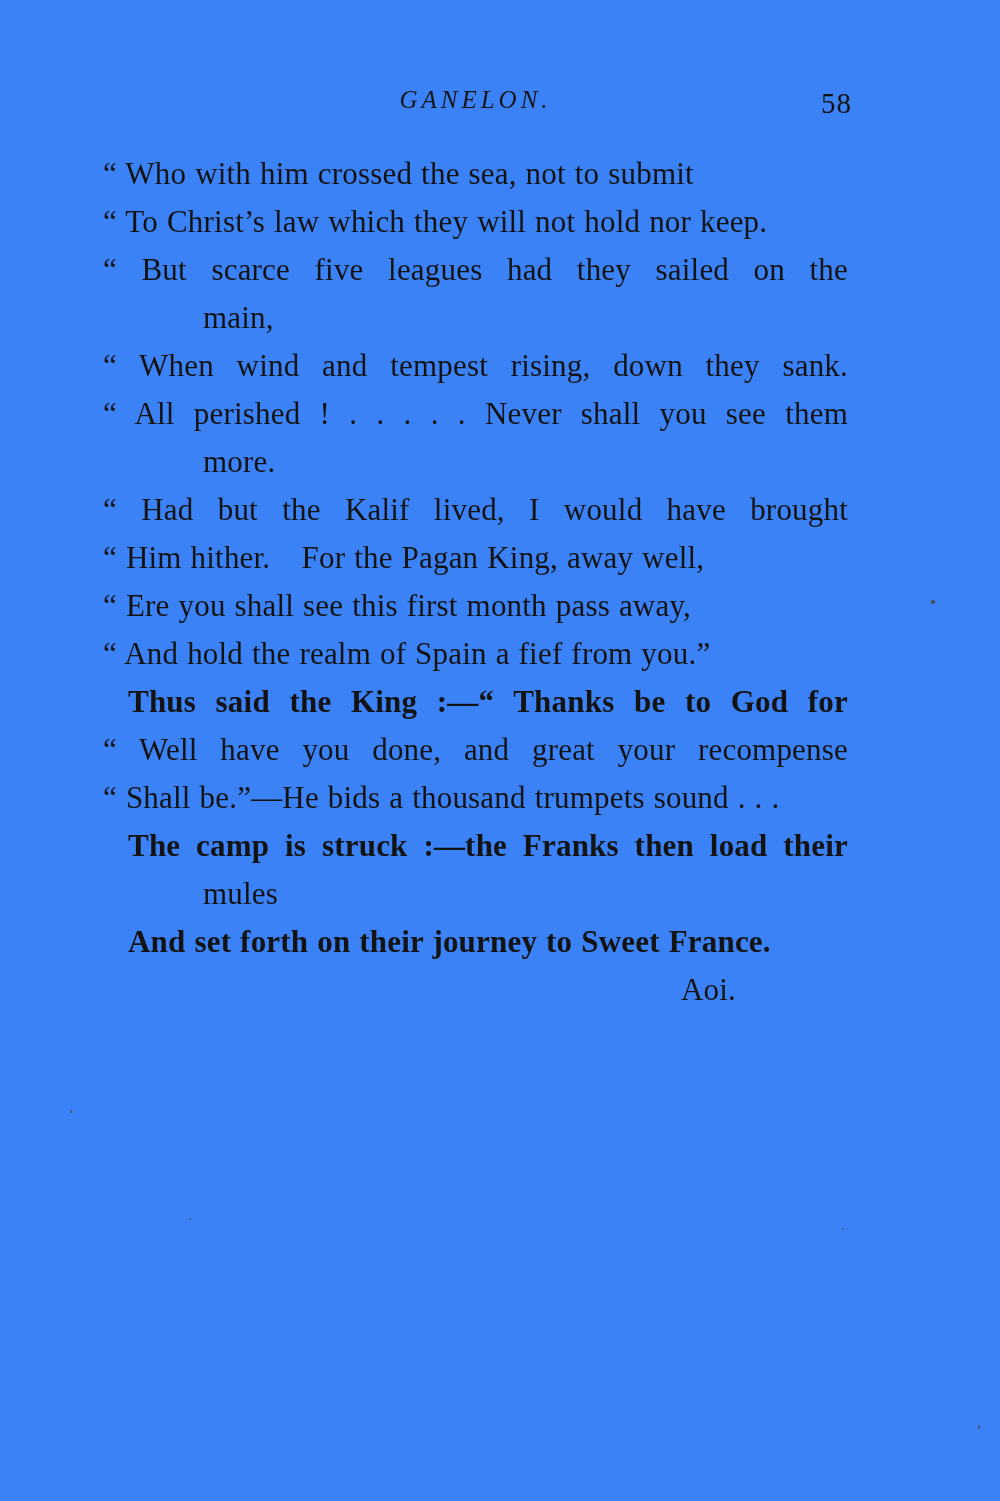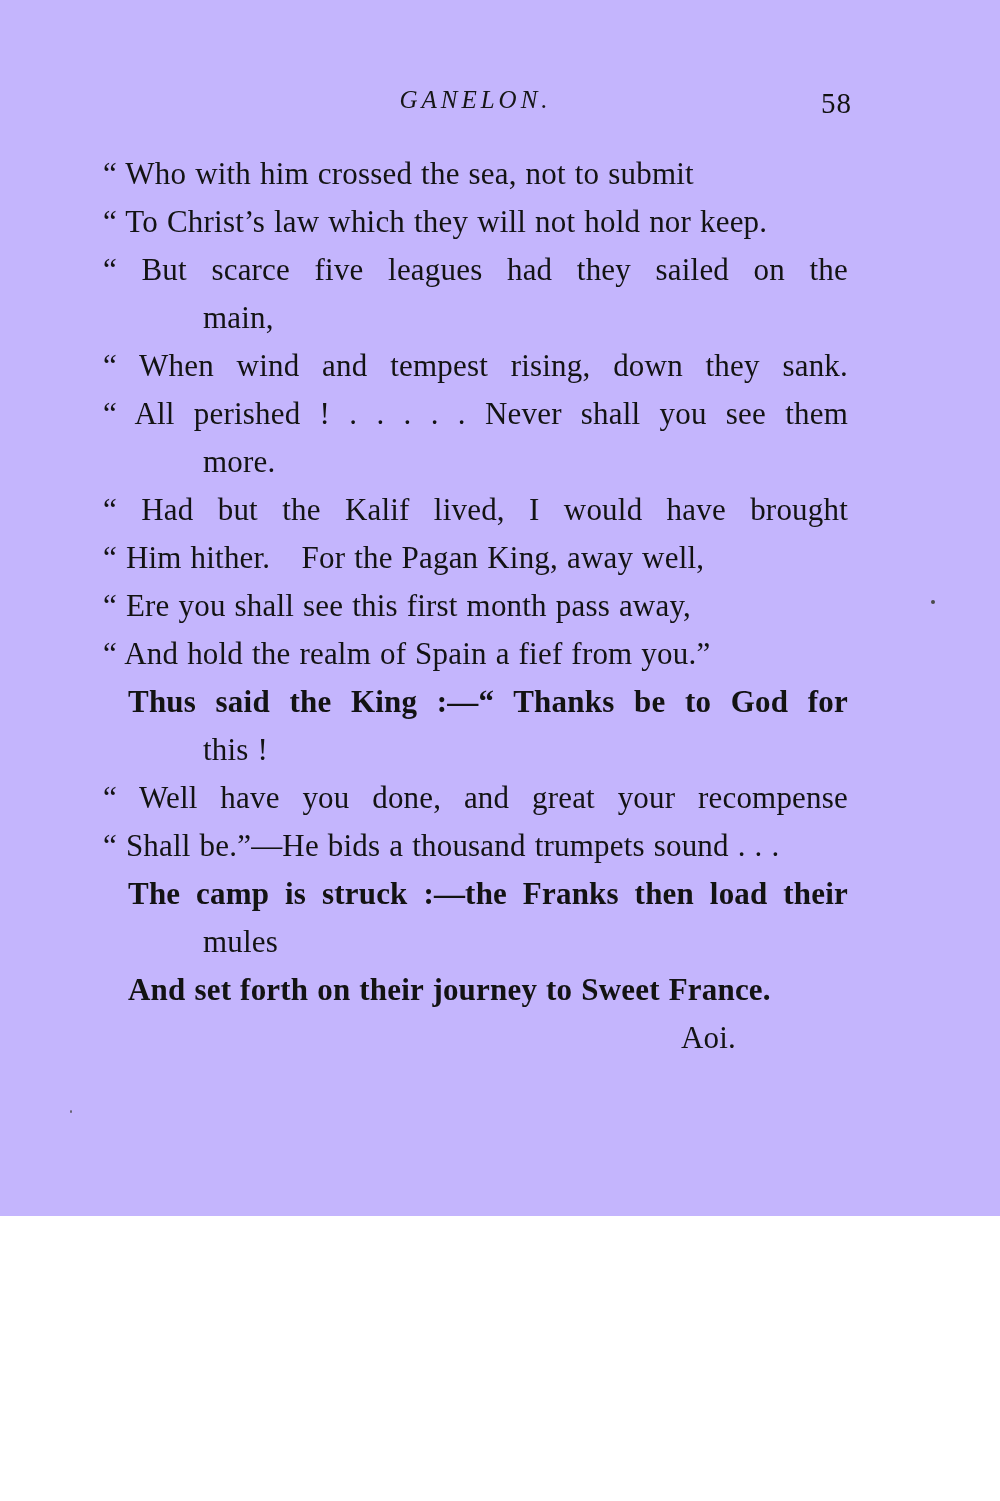--- a/index.html
+++ b/index.html
@@ -3,22 +3,22 @@
 <meta charset="utf-8">
 <style>
   html, body {
     margin: 0;
     padding: 0;
     background: #ffffff;
   }
   .page {
     position: relative;
     width: 1000px;
-    height: 1216px;
-    background: #c4b5fd;
+    height: 1501px;
+    background: #3b82f6;
     overflow: hidden;
     font-family: "Liberation Serif", "DejaVu Serif", serif;
     color: #131313;
   }
   .header {
     position: absolute;
     top: 86px;
     left: 103px;
     width: 745px;
     height: 34px;
@@ -92,21 +92,20 @@
       <div class="line quote justify">“ But scarce five leagues had they sailed on the</div>
       <div class="line continuation">main,</div>
       <div class="line quote justify">“ When wind and tempest rising, down they sank.</div>
       <div class="line quote justify">“ All perished ! . . . . . Never shall you see them</div>
       <div class="line continuation">more.</div>
       <div class="line quote justify">“ Had but the Kalif lived, I would have brought</div>
       <div class="line quote">“ Him hither. For the Pagan King, away well,</div>
       <div class="line quote">“ Ere you shall see this first month pass away,</div>
       <div class="line quote">“ And hold the realm of Spain a fief from you.”</div>
       <div class="line plain justify">Thus said the King :—“ Thanks be to God for</div>
-      <div class="line continuation">this !</div>
       <div class="line quote justify">“ Well have you done, and great your recompense</div>
       <div class="line quote">“ Shall be.”—He bids a thousand trumpets sound . . .</div>
       <div class="line plain justify">The camp is struck :—the Franks then load their</div>
       <div class="line continuation">mules</div>
       <div class="line plain">And set forth on their journey to Sweet France.</div>
       <div class="line aoi">Aoi.</div>
     </div>
 
   <div class="speck" style="left:931px; top:600px; width:4px; height:4px;"></div>
   <div class="speck" style="left:70px; top:1110px; width:2px; height:3px; opacity:.8;"></div>

